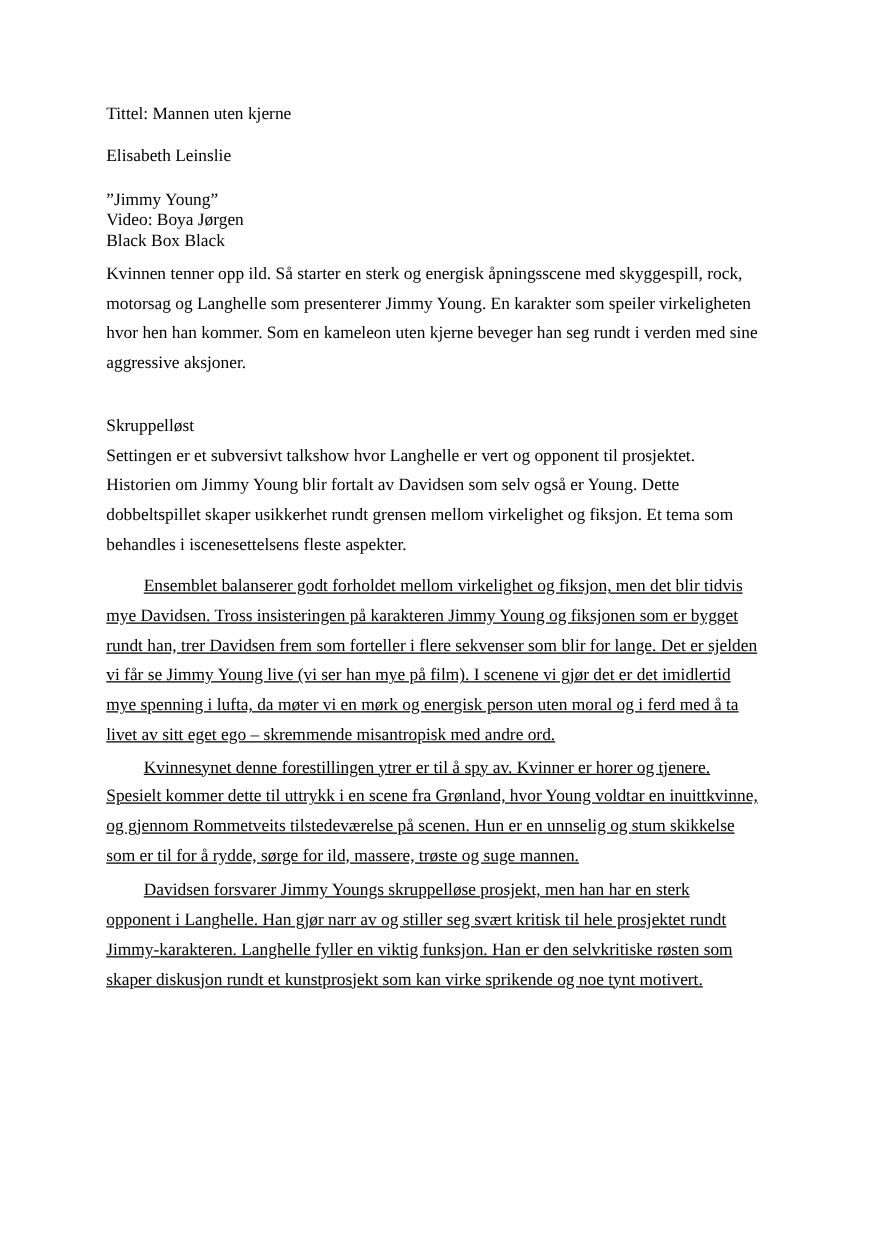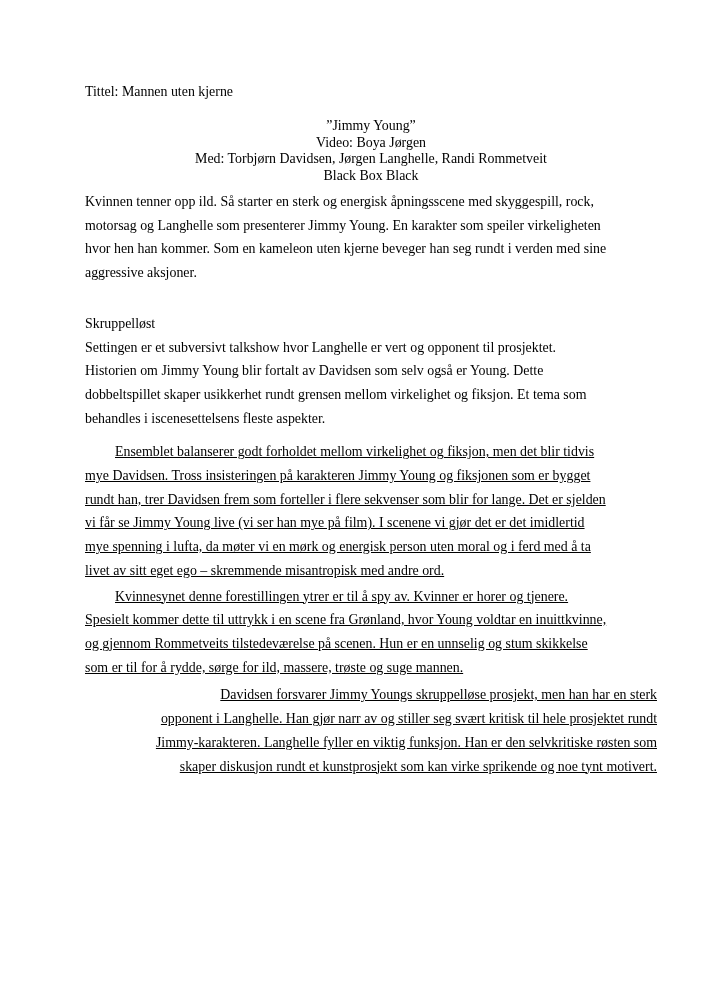--- a/index.html
+++ b/index.html
@@ -10,42 +10,42 @@
     box-sizing: border-box;
     background: #ffffff;
     color: #000000;
     padding: 84px 50px 0 85px;
     overflow: hidden;
     font-family: "Liberation Serif", "DejaVu Serif", serif;
     font-size: 13.9px;
   }
   .page p { margin: 0; white-space: pre; }
   .single { line-height: 16.4px; margin-bottom: 18px !important; }
-  .credits-block { margin-bottom: 6px; text-align: center; }
+  .credits-block { margin-bottom: 6px; }
   .credits-block p { line-height: 16.4px; }
   .body-para { line-height: 23.7px; }
   .gap-before-heading { margin-top: 27px !important; }
   .gap-ensemblet { margin-top: 10px !important; }
   .gap-kvinnesynet { margin-top: 2px !important; }
-  .gap-davidsen { margin-top: 4px !important; text-align: right; }
+  .gap-davidsen { margin-top: 4px !important; }
   .indent { text-indent: 30px; text-decoration: underline; }
 </style>
 </head>
 <body>
 
 <div class="page">
 
   <p class="single">Tittel: Mannen uten kjerne</p>
 
 
+  <p class="single">Elisabeth Leinslie</p>
 
   <div class="credits-block">
     <p>”Jimmy Young”</p>
     <p>Video: Boya Jørgen</p>
-    <p>Med: Torbjørn Davidsen, Jørgen Langhelle, Randi Rommetveit</p>
     <p>Black Box Black</p>
   </div>
 
   <p class="body-para">Kvinnen tenner opp ild. Så starter en sterk og energisk åpningsscene med skyggespill, rock,
 motorsag og Langhelle som presenterer Jimmy Young. En karakter som speiler virkeligheten
 hvor hen han kommer. Som en kameleon uten kjerne beveger han seg rundt i verden med sine
 aggressive aksjoner.</p>
 
   <p class="body-para gap-before-heading">Skruppelløst</p>
 

